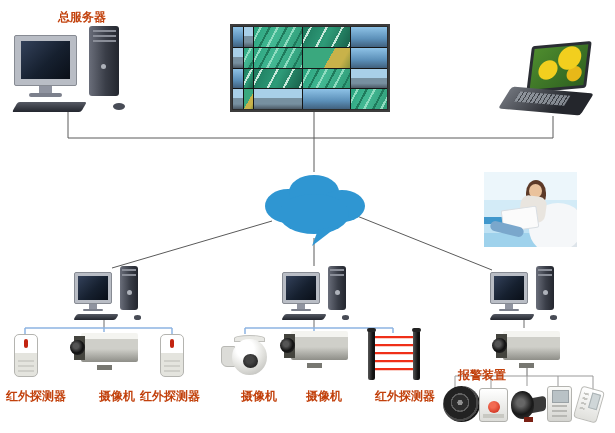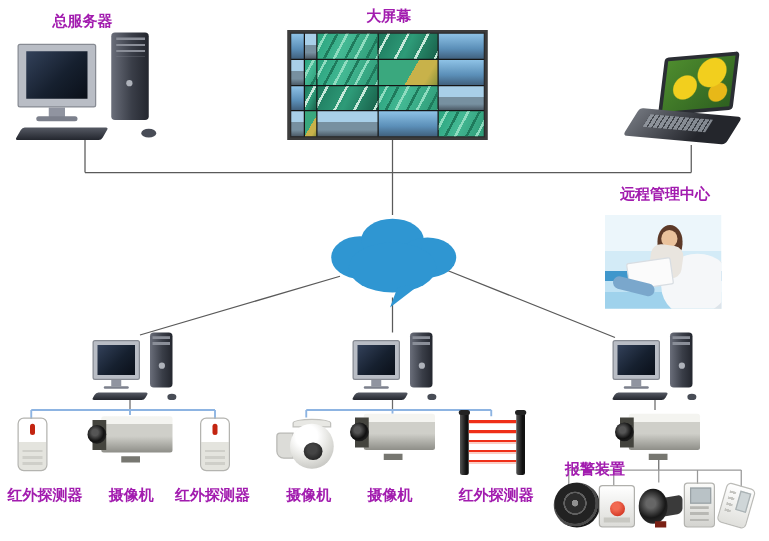--- a/index.html
+++ b/index.html
@@ -1,21 +1,21 @@
 <!DOCTYPE html>
 <html><head>
 <meta charset="utf-8">
 <style>
   html,body{margin:0;padding:0;background:#fff;}
   #stage{position:relative;width:615px;height:433px;background:#fff;overflow:hidden;
          font-family:"DejaVu Sans","Liberation Sans",sans-serif;}
   
   #wires{position:absolute;left:0;top:0;z-index:1;}
   
-  .lbl{position:absolute;font-weight:bold;font-size:12px;color:#a21caf;text-align:center;
+  .lbl{position:absolute;font-weight:bold;font-size:12px;color:#c2410c;text-align:right;
        white-space:nowrap;z-index:5;line-height:14px;}
   
   .pc{position:absolute;z-index:3;}
   .pc .mon{position:absolute;left:0;top:10%;width:56%;height:58%;background:#b9bdc5;
            border:1px solid #878b93;border-radius:2px;box-sizing:border-box;padding:5% 5%;}
   .pc .scr{width:100%;height:100%;background:linear-gradient(135deg,#33415a 0%,#16202f 55%,#0a0f18 100%);}
   .pc .stand{position:absolute;left:22%;top:68%;width:12%;height:9%;background:#9094a0;}
   .pc .base{position:absolute;left:13%;top:76%;width:30%;height:5%;background:#7c808c;border-radius:2px;}
   .pc .tower{position:absolute;right:6%;top:0;width:27%;height:79%;border-radius:3px;
              background:linear-gradient(90deg,#6a6e7a 0%,#3a3e48 55%,#23262e 100%);}
@@ -161,21 +161,20 @@
     <div class="tower"></div>
     <div class="mon">
         <div class="scr"></div>
       </div>
     <div class="stand"></div>
       <div class="base"></div>
     <div class="kbd"></div>
     <div class="mouse"></div>
   </div>
 
-  <div class="lbl" style="left:271px;top:6px;width:80px;">大屏幕</div>
   <div class="vwall">
     <div class="grid">
       <div class="pair">
           <i class="vw-c"></i>
           <i class="vw-s"></i>
         </div>
       <div class="vw-g"></div>
         <div class="vw-d"></div>
         <div class="vw-c"></div>
       <div class="pair">
@@ -214,21 +213,20 @@
       <g fill="#2f96d2">
         <ellipse cx="30" cy="40" rx="23" ry="17"></ellipse>
         <ellipse cx="56" cy="26" rx="25" ry="17"></ellipse>
         <ellipse cx="84" cy="40" rx="23" ry="16"></ellipse>
         <ellipse cx="56" cy="48" rx="35" ry="20"></ellipse>
         <polygon points="60,64 80,60 54,80"></polygon>
       </g>
     </svg>
   </div>
 
-  <div class="lbl" style="left:487px;top:148px;width:90px;">远程管理中心</div>
   <div class="photo">
     <div class="chair"></div>
       <div class="hair"></div>
       <div class="head"></div>
     <div class="torso"></div>
       <div class="laptop2"></div>
       <div class="legs"></div>
   </div>
 
   <div class="pc" style="left:74px;top:266px;width:68px;height:56px;">

